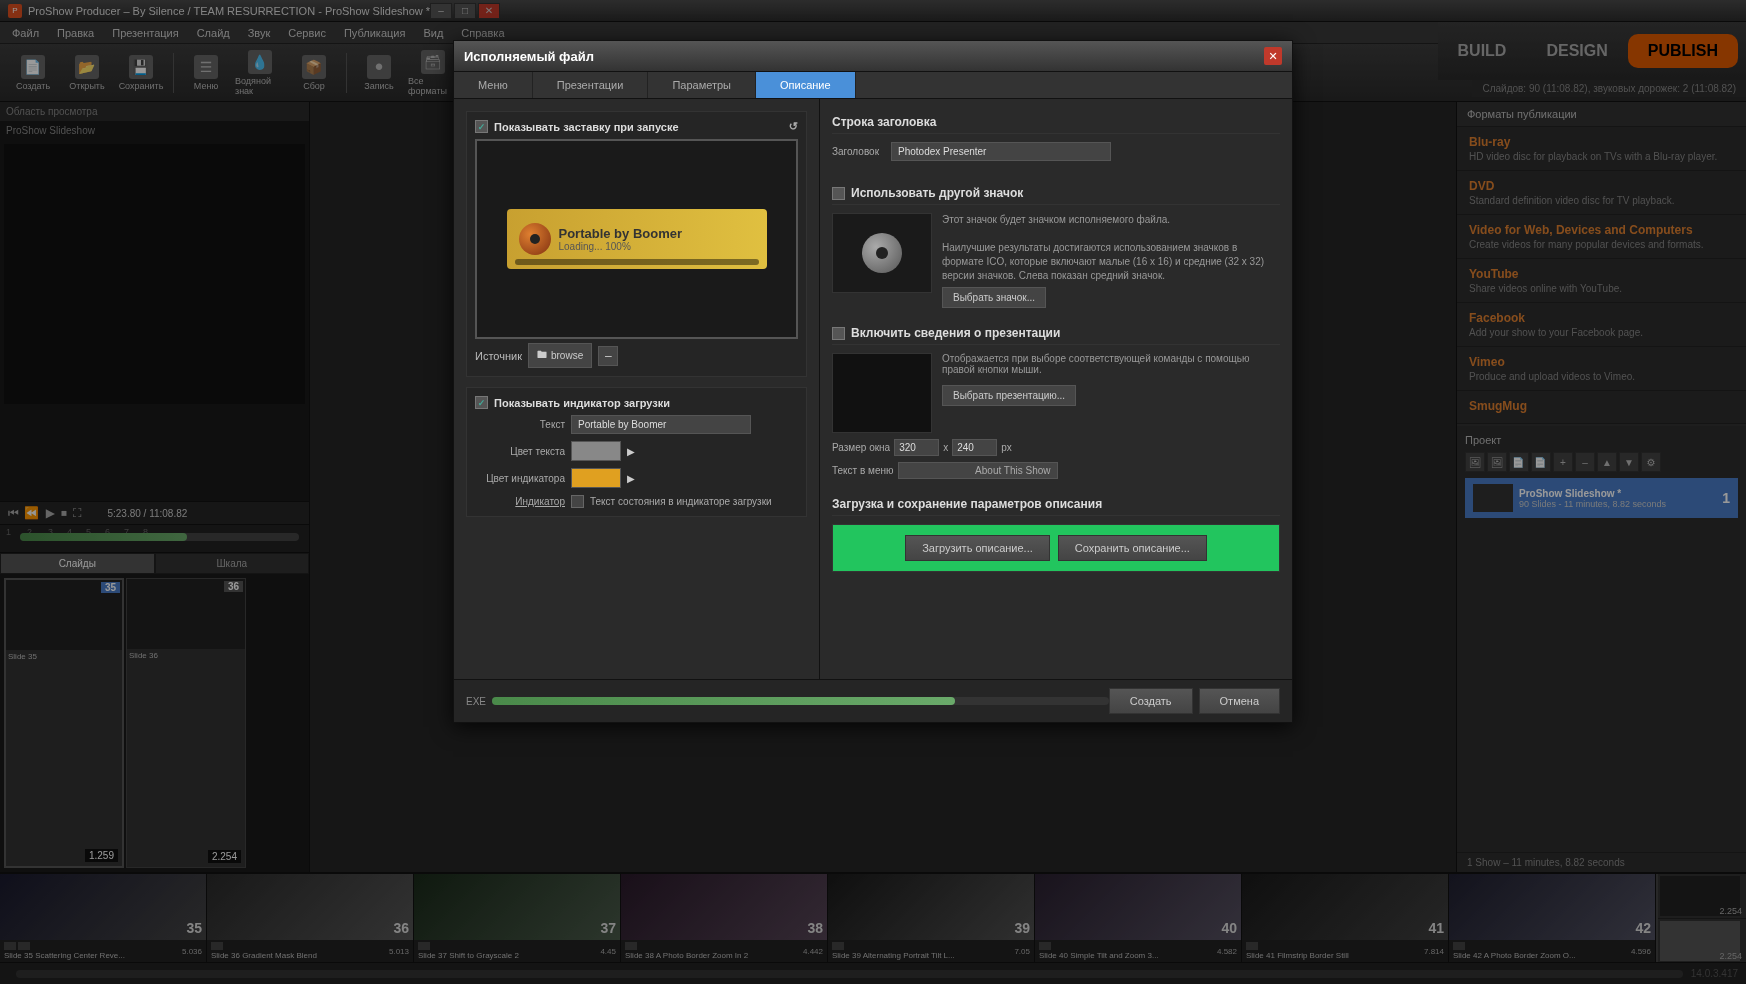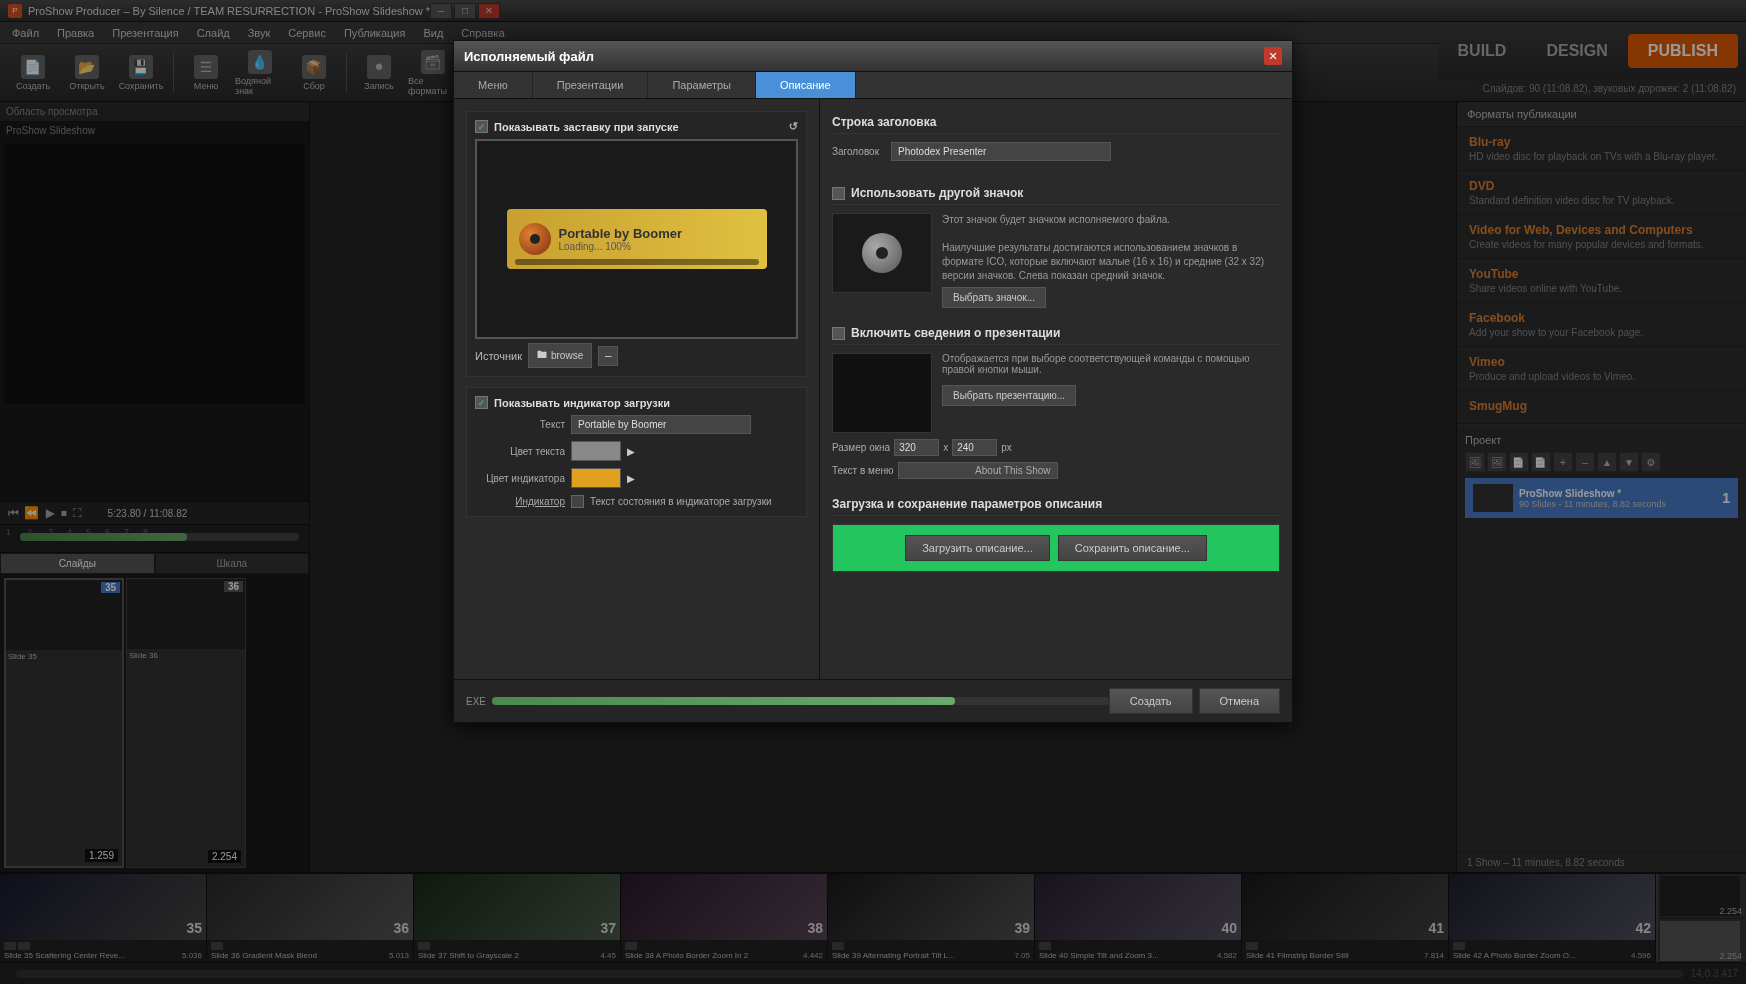--- a/index.html
+++ b/index.html
@@ -100,22 +100,22 @@
       padding: 8px 20px;
       font-size: 16px;
       font-weight: bold;
       cursor: pointer;
       color: #aaa;
       border: none;
       background: transparent;
     }
     .build-btn.active {
       background: #e05a00;
-      color: #ffffff;
-      border-radius: 4px;
+      color: #000000;
+      border-radius: 10px;
     }
 
     
     #left-panel {
       width: 310px;
       background: #2a2a2a;
       border-right: 1px solid #111;
       display: flex;
       flex-direction: column;
     }
@@ -540,21 +540,21 @@
     }
     .bs-img {
       flex: 1;
       background: #333;
       position: relative;
     }
     .bs-info {
       background: #222;
       padding: 2px 4px;
       display: flex; justify-content: space-between;
-      align-items: flex-end;
+      align-items: center;
     }
     .bs-name { font-size: 8px; color: #bbb; }
     .bs-num {
       font-size: 14px; font-weight: bold; color: #ddd;
       position: absolute; right: 4px; bottom: 4px;
     }
     .bs-dur { font-size: 8px; color: #aaa; }
     .bs-icons { display: flex; gap: 2px; margin-bottom: 1px; }
     .bs-icon-s { width: 12px; height: 8px; background: #444; }
 

